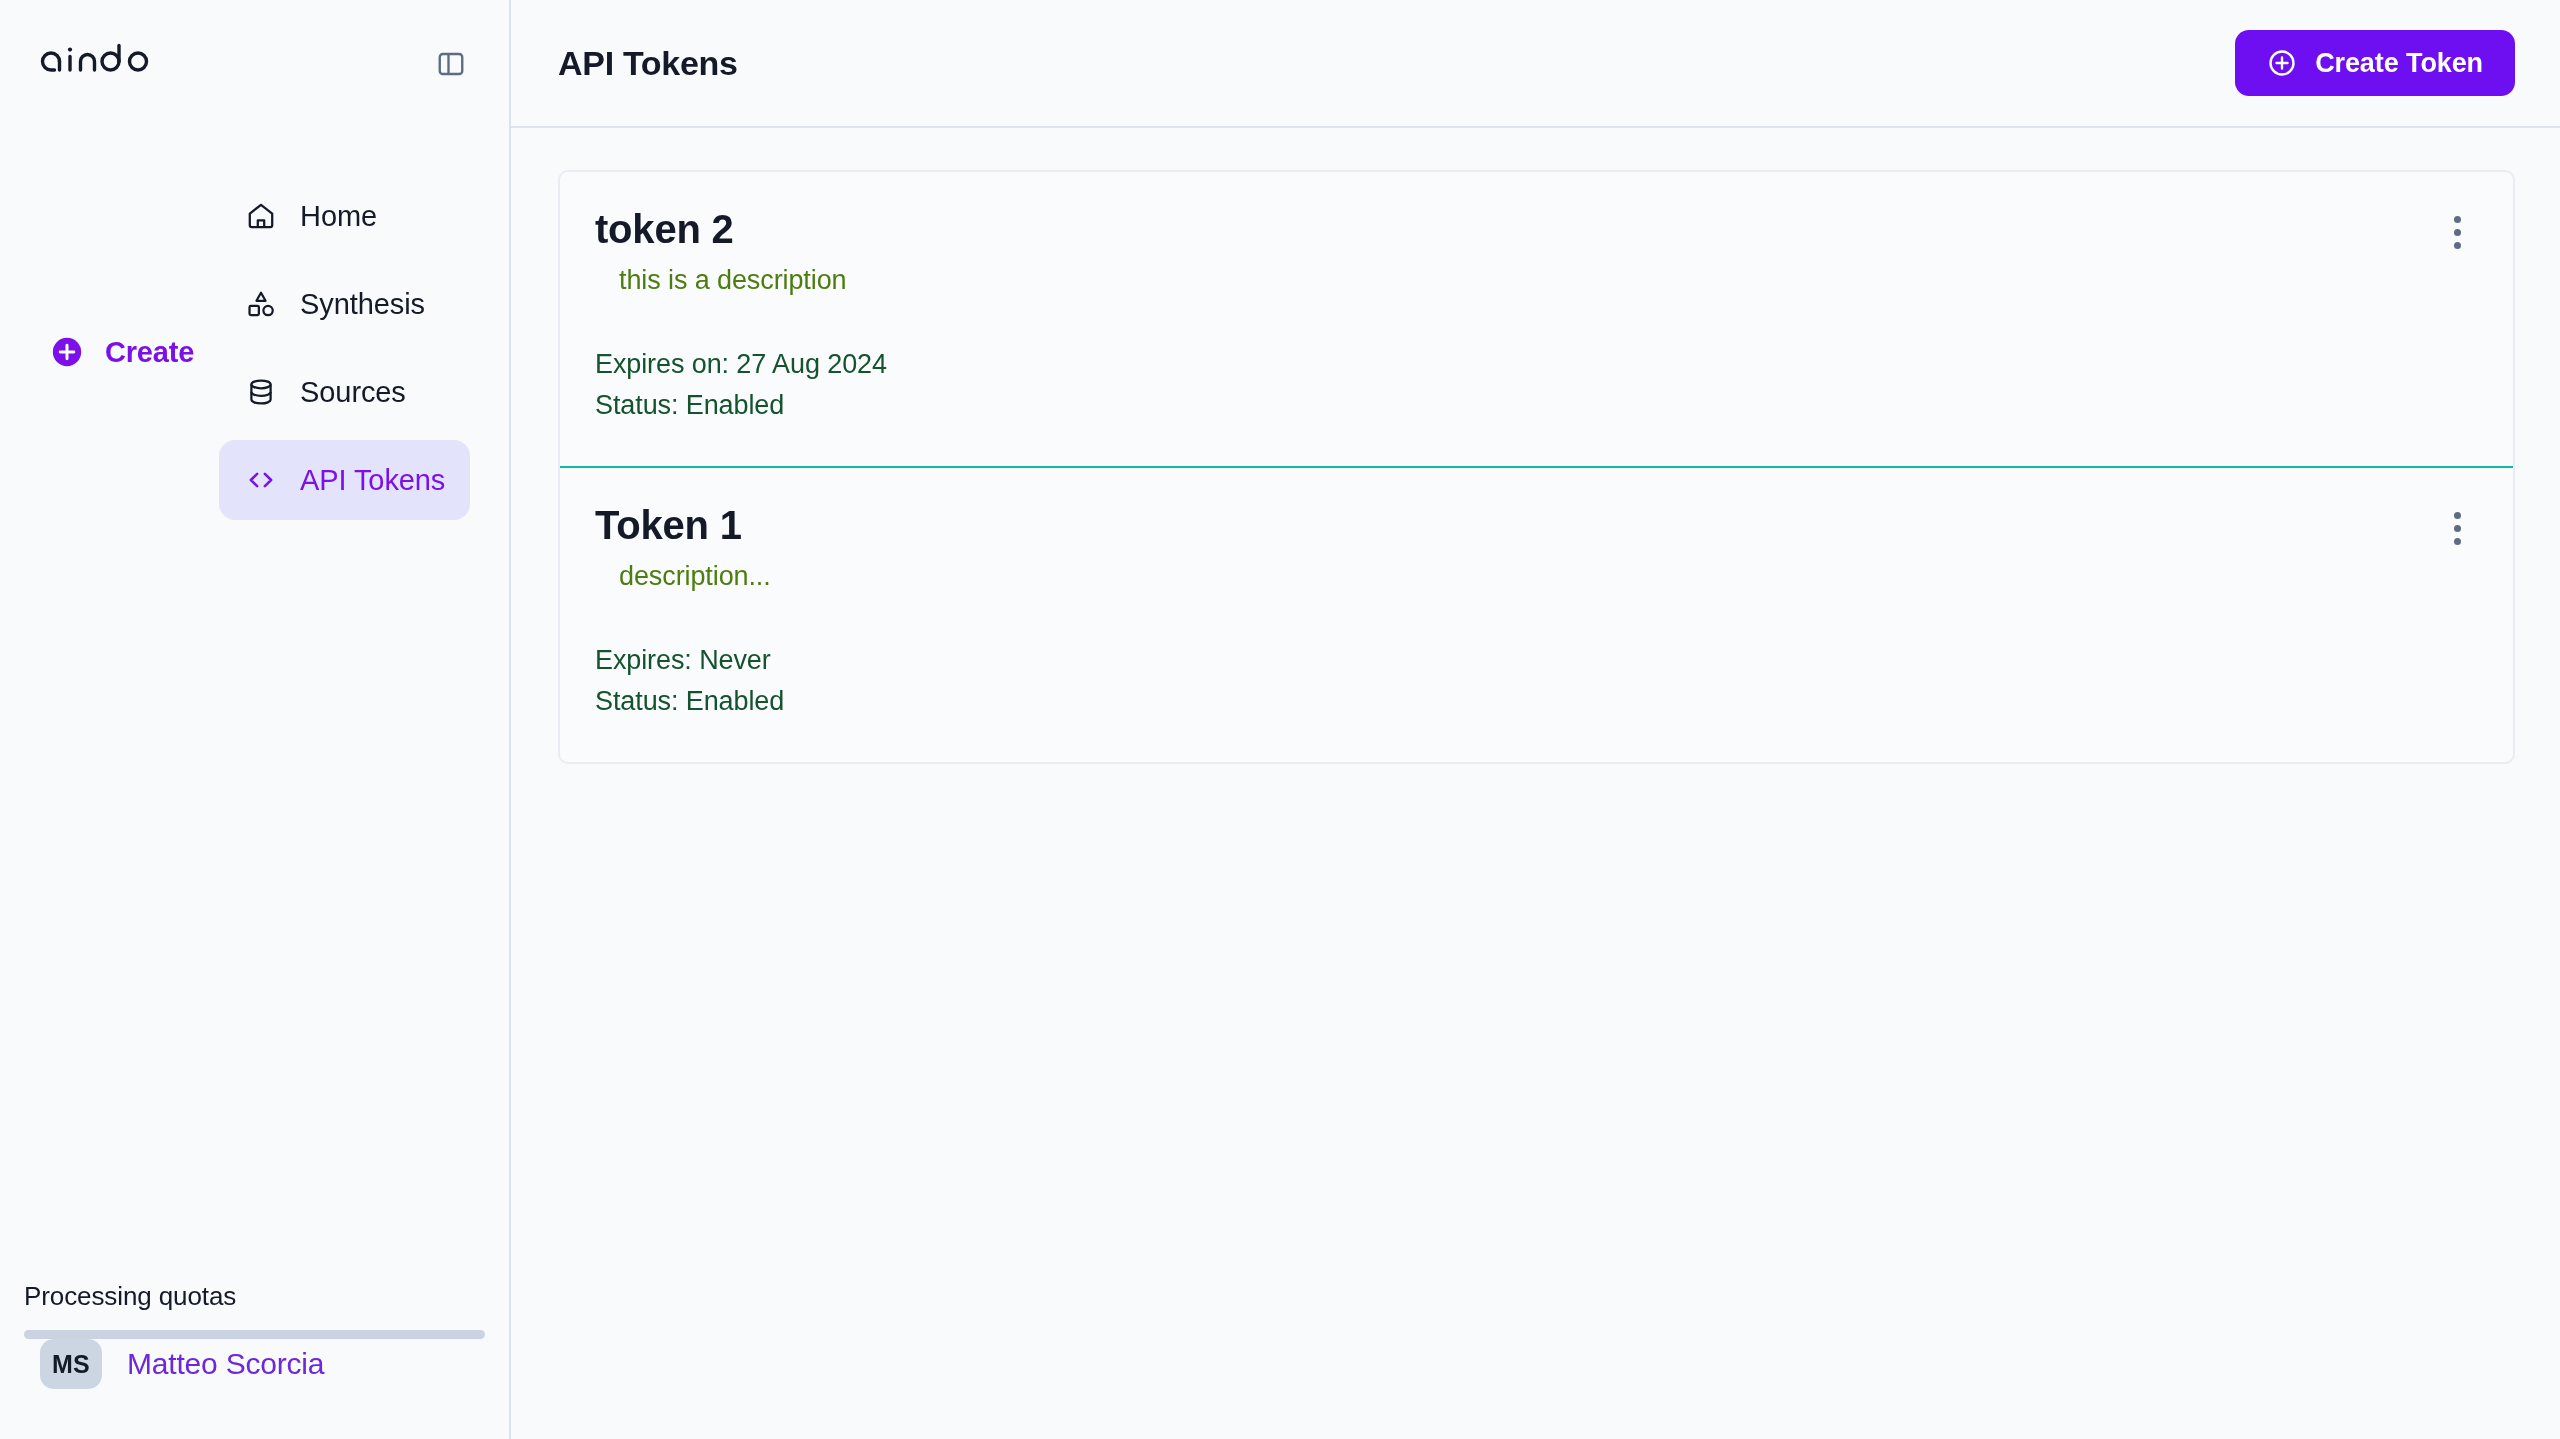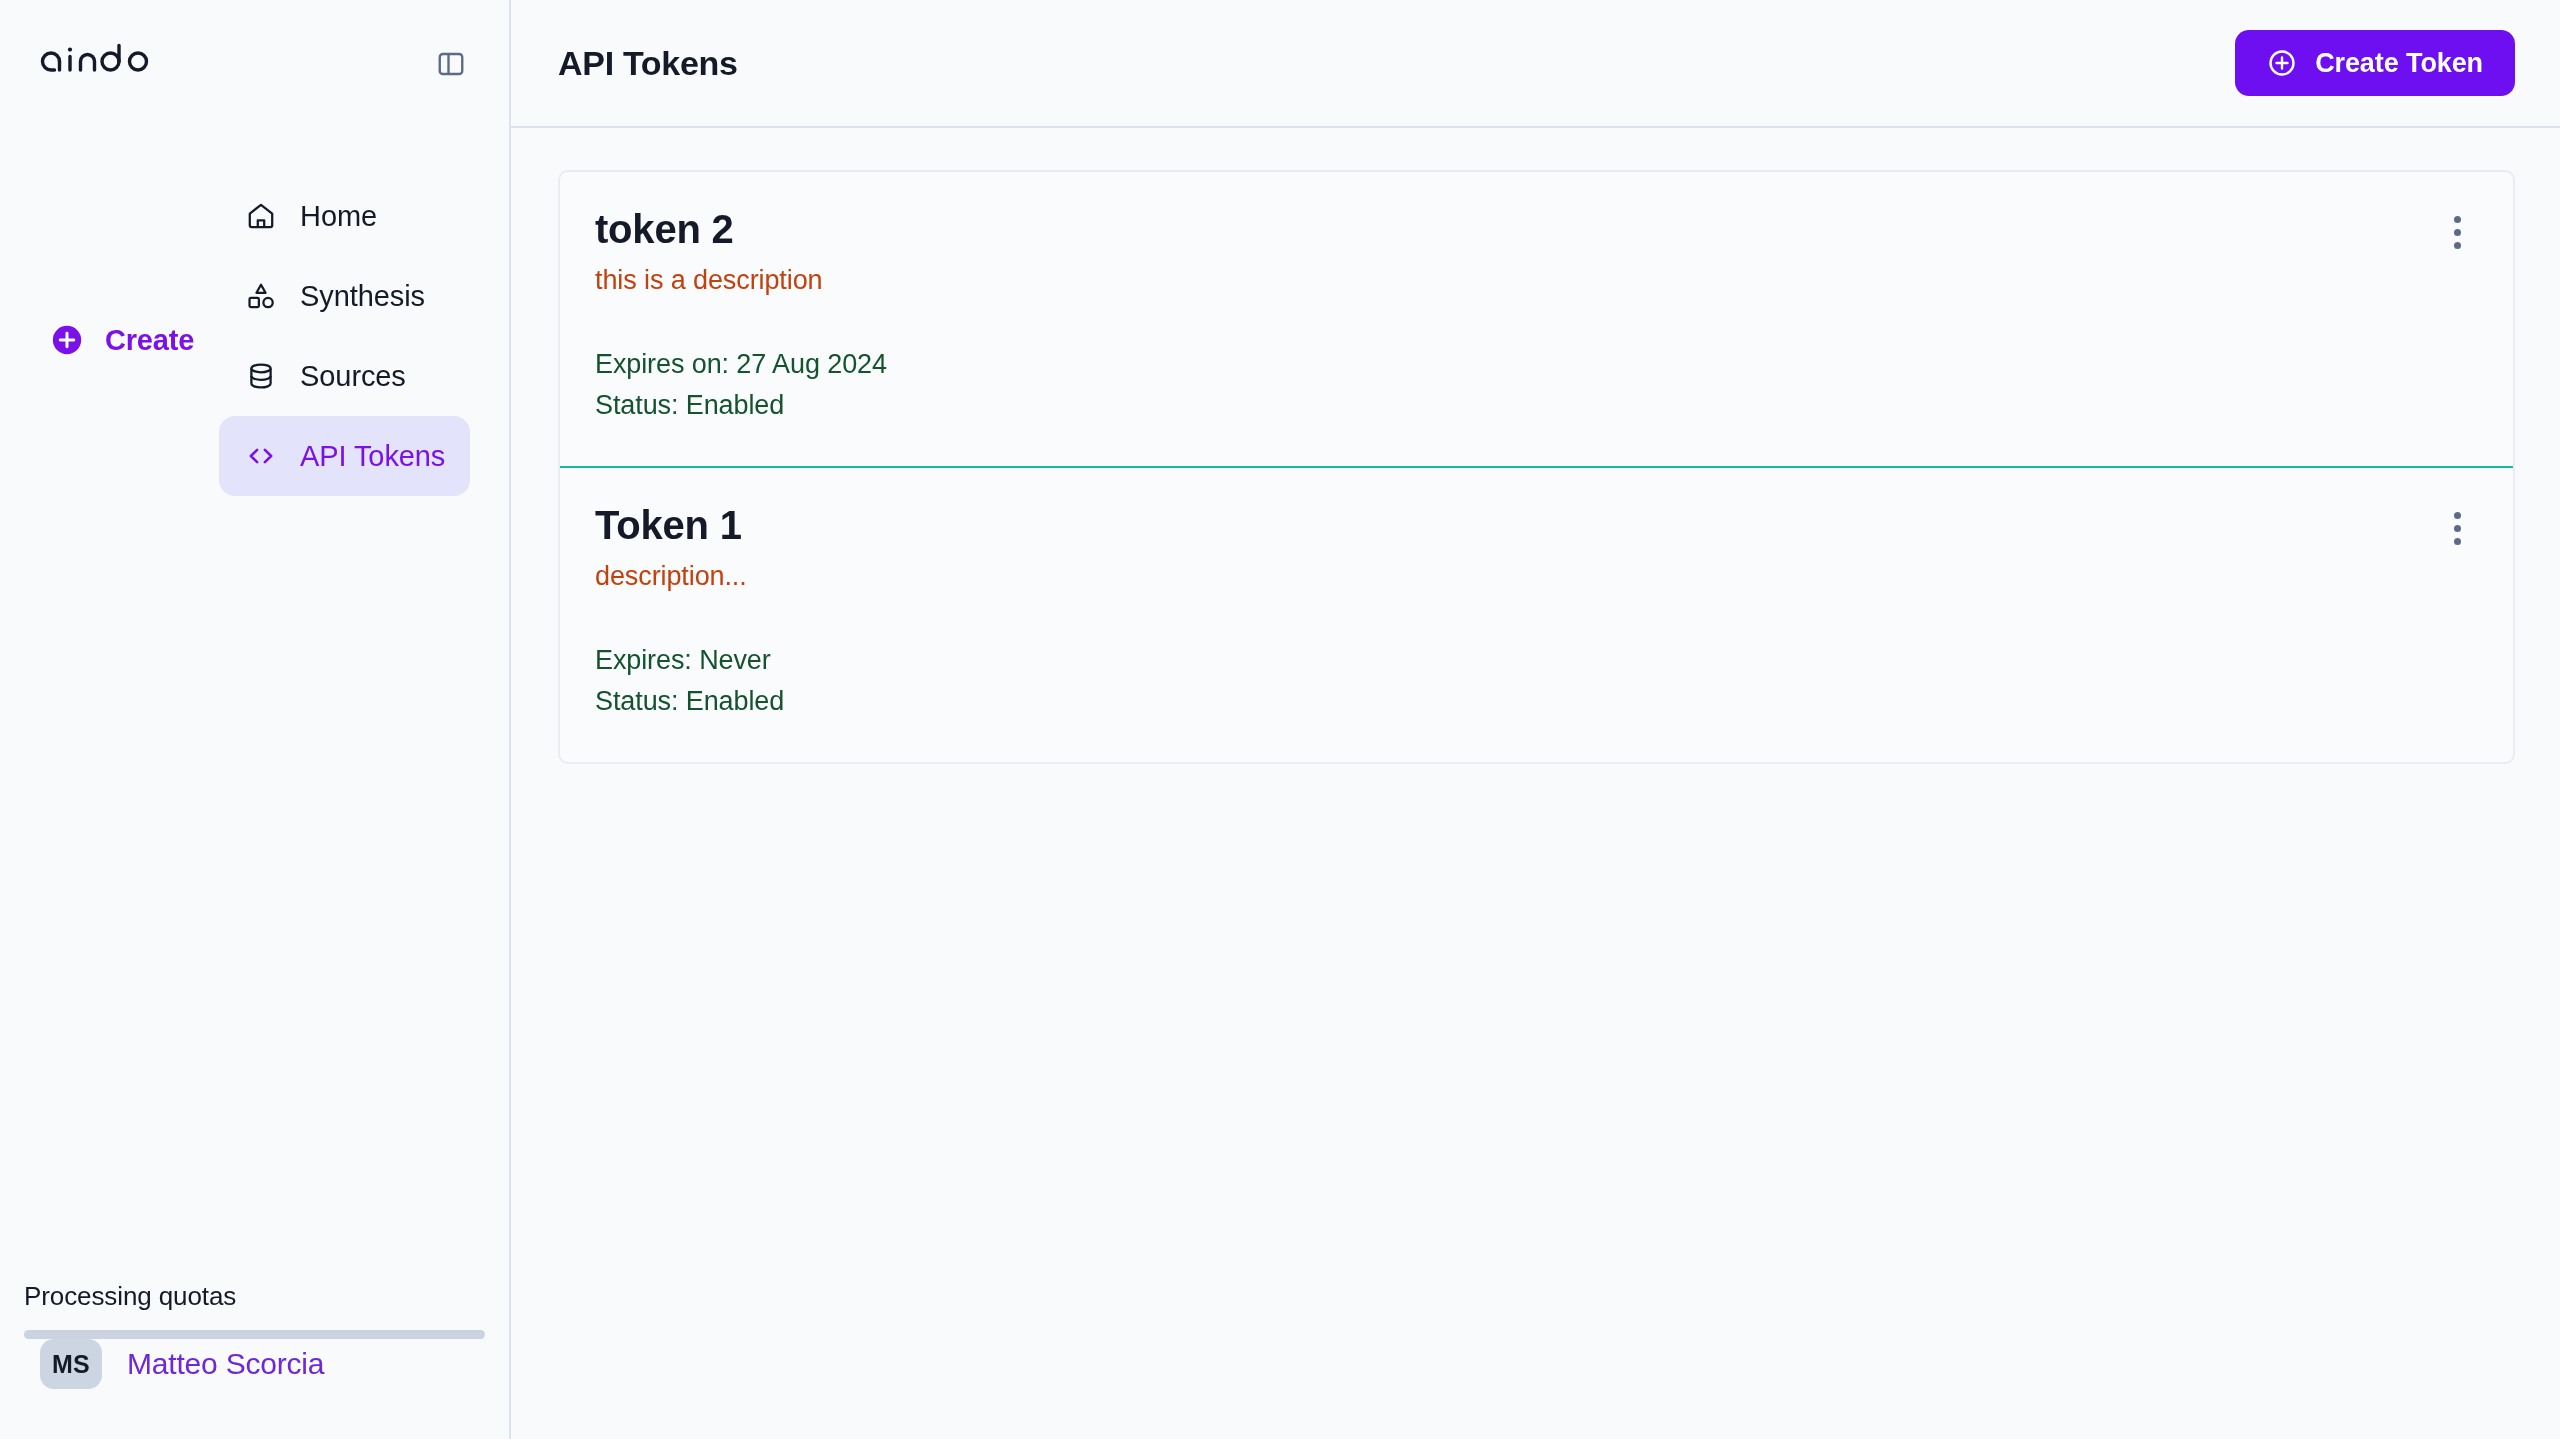--- a/index.html
+++ b/index.html
@@ -70,21 +70,21 @@
     color: #7b10e8;
     font-size: 29px;
     font-weight: 700;
     letter-spacing: -0.2px;
   }
 
   .nav-list {
     margin-top: 48px;
     display: flex;
     flex-direction: column;
-    gap: 0px;
+    gap: 8px;
   }
 
   .nav-item {
     display: flex;
     align-items: center;
     gap: 22px;
     height: 80px;
     padding: 0 25px;
     border-radius: 16px;
     cursor: pointer;
@@ -228,22 +228,23 @@
 
   .token-name {
     font-size: 40px;
     font-weight: 700;
     color: #141a28;
     letter-spacing: -0.2px;
     margin-bottom: 13px;
   }
   .token-desc {
     font-size: 27px;
-    color: #c2410c;
+    color: #4d7c0f;
     letter-spacing: -0.1px;
+    margin-left: 24px;
   }
   .token-meta {
     margin-top: 48px;
   }
   .token-meta-line {
     font-size: 27px;
     color: #14532d;
     letter-spacing: -0.1px;
     line-height: 41px;
   }

